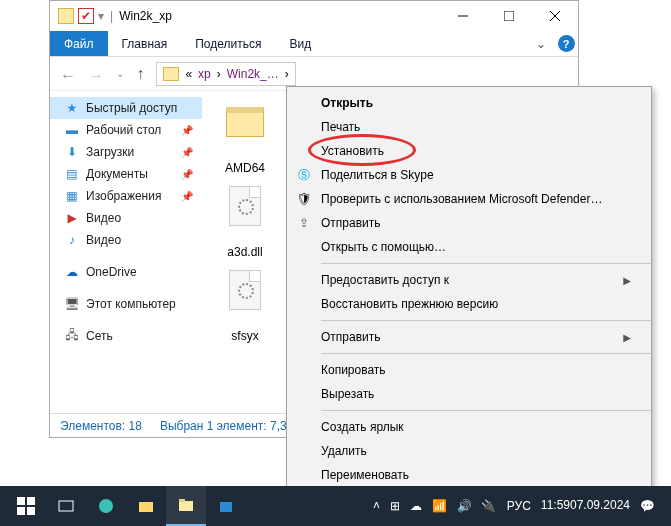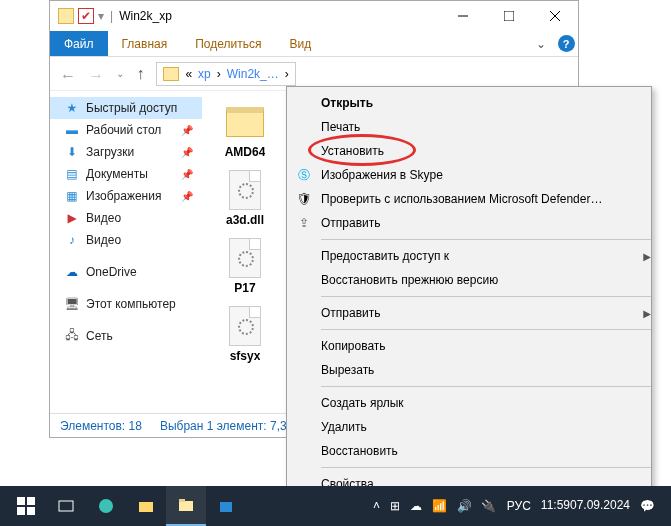--- a/index.html
+++ b/index.html
@@ -13,61 +13,61 @@
 .titlebar .ticon { width: 16px; height: 16px; background: #ffe9a6; border: 1px solid #d9b44b; margin-right: 4px; }
 .titlebar .chk { width: 16px; height: 16px; border: 1px solid #c33; display:flex; align-items:center; justify-content:center; margin-right: 4px; color:#c33; }
 .titlebar .sep { color: #888; margin: 0 6px; }
 .titlebar .title { flex: 1; }
 .winbtns { display: flex; }
 .winbtn { width: 46px; height: 30px; display:flex; align-items:center; justify-content:center; }
 .winbtn svg { width: 10px; height: 10px; }
 
 
 .ribbon { height: 26px; display: flex; align-items: stretch; border-bottom: 1px solid #ddd; }
-.ribbon .tab { padding: 0 14px; display:flex; align-items:center; color:#a16207; }
+.ribbon .tab { padding: 0 14px; display:flex; align-items:center; color:#0f172a; }
 .ribbon .tab.file { background: #1979ca; color: #fff; }
 .ribbon .spacer { flex: 1; }
 .ribbon .chev { width: 26px; display:flex; align-items:center; justify-content:center; color:#555; }
 .ribbon .help { width: 24px; display:flex; align-items:center; justify-content:center; }
 .help-circle { width:17px; height:17px; border-radius:50%; background:#1979ca; color:#fff; display:flex; align-items:center; justify-content:center; font-size:11px; font-weight:bold; }
 
 
 .navrow { height: 34px; display:flex; align-items:center; padding: 0 10px; gap: 12px; border-bottom: 1px solid #eee; }
 .navrow .arr { color:#999; font-size: 16px; }
 .navrow .arr.dis { color:#ccc; }
 .navrow .up { color:#555; }
 .addrbar { flex: 0 0 auto; display:flex; align-items:center; gap: 6px; border: 1px solid #ccc; height: 24px; padding: 0 6px; }
 .addrbar .fld { width:16px; height:14px; background:#ffe9a6; border:1px solid #d9b44b; }
-.addrbar .crumb { color:#3b82f6; }
+.addrbar .crumb { color:#701a75; }
 
 
 .body { display:flex; height: calc(100% - 30px - 26px - 34px - 24px); }
 .side { width: 152px; padding: 6px 0; }
 .side .item { display:flex; align-items:center; height: 22px; padding-left: 14px; gap: 6px; color:#222; }
 .side .item.selected { background:#cde8ff; }
 .side .pin { margin-left:auto; margin-right:8px; color:#666; font-size: 10px; }
 .side .ic { width:16px; display:flex; justify-content:center; }
 .star{color:#2a8ad4;} .desk{color:#2a8ad4;} .down{color:#2a8ad4;} .doc{color:#2a8ad4;} .img{color:#2a8ad4;} .vid{color:#c33;} .mus{color:#2a8ad4;}
 .cloud{color:#0a66c2;} .pc{color:#555;} .net{color:#555;}
 
 .files { flex:1; padding-top: 6px; display:flex; flex-direction:column; gap: 2px; }
 .fitem { display:flex; flex-direction:column; align-items:center; width: 78px; padding: 4px 0; margin-left: 4px; }
 .fitem .thumb { width: 42px; height: 42px; display:flex; align-items:center; justify-content:center; }
 .folderthumb { width:38px; height:30px; background:#ffe9a6; border:1px solid #d9b44b; border-top:6px solid #e9cf87; }
 .dllthumb { width:32px; height:40px; background:#f6f6f6; border:1px solid #ccc; position:relative; }
 .dllthumb::before { content:""; position:absolute; right:0; top:0; width:10px; height:10px; background:#fff; border-left:1px solid #ccc; border-bottom:1px solid #ccc; }
 .gear { position:absolute; left:8px; top:12px; width:16px; height:16px; border:2px dotted #888; border-radius:50%; }
-.fitem .fname { margin-top: 2px; text-align:center; max-width: 72px; overflow:hidden; white-space:nowrap; text-overflow:ellipsis;font-weight:bold; }
+.fitem .fname { margin-top: 18px; text-align:center; max-width: 72px; overflow:hidden; white-space:nowrap; text-overflow:ellipsis; }
 
 
 .status { position:absolute; bottom:0; left:0; right:0; height:24px; border-top:1px solid #ddd; display:flex; align-items:center; padding: 0 10px; gap: 18px; color:#1868b6; }
 
 
 .ctx { position: absolute; left: 286px; top: 86px; width: 366px; background:#f2f2f2; border:1px solid #a0a0a0; box-shadow: 3px 3px 6px rgba(0,0,0,.25); padding: 4px 0; }
-.ctx .mi { height: 24px; display:flex; align-items:center; padding-left: 34px; position:relative; color:#000; }
+.ctx .mi { height: 24px; display:flex; align-items:center; padding-left: 34px; padding-right: 20px; position:relative; color:#000; }
 .ctx .mi.bold { font-weight:600; }
 .ctx .mi .micon { position:absolute; left:8px; width:18px; display:flex; justify-content:center; }
 .ctx .mi .sub { margin-left:auto; color:#555; font-size: 10px; }
 .ctx hr { border:none; border-top:1px solid #c8c8c8; margin: 4px 0 4px 34px; }
 .skype{color:#00aff0;} .share{color:#555;}
 
 
 .anno { position:absolute; left:308px; top: 134px; width: 108px; height: 32px; border: 3px solid #e03030; border-radius: 50%; pointer-events: none; }
 
 
@@ -202,28 +202,20 @@
             </div>
           </div>
           <div class="fname">a3d.dll</div>
         </div>
       <div class="fitem">
           <div class="thumb">
             <div class="dllthumb">
               <div class="gear"></div>
             </div>
           </div>
-          <div class="fname">P17</div>
-        </div>
-      <div class="fitem">
-          <div class="thumb">
-            <div class="dllthumb">
-              <div class="gear"></div>
-            </div>
-          </div>
           <div class="fname">sfsyx</div>
         </div>
     </div>
   </div>
 
   <div class="status">
     <span>Элементов: 18</span>
     <span>Выбран 1 элемент: 7,3</span>
   </div>
 </div>
@@ -233,30 +225,33 @@
       <span>Открыть</span>
     </div>
   <div class="mi">
       <span>Печать</span>
     </div>
   <div class="mi">
       <span>Установить</span>
     </div>
   <div class="mi">
       <span class="micon skype">Ⓢ</span>
-      <span>Изображения в Skype</span>
+      <span>Поделиться в Skype</span>
     </div>
   <div class="mi">
       <span class="micon">🛡</span>
       <span>Проверить с использованием Microsoft Defender…</span>
     </div>
   <div class="mi">
       <span class="micon share">⇪</span>
       <span>Отправить</span>
     </div>
+  <div class="mi">
+      <span>Открыть с помощью…</span>
+    </div>
   <hr>
   <div class="mi">
       <span>Предоставить доступ к</span>
       <span class="sub">▶</span>
     </div>
   <div class="mi">
       <span>Восстановить прежнюю версию</span>
     </div>
   <hr>
   <div class="mi">
@@ -271,21 +266,21 @@
       <span>Вырезать</span>
     </div>
   <hr>
   <div class="mi">
       <span>Создать ярлык</span>
     </div>
   <div class="mi">
       <span>Удалить</span>
     </div>
   <div class="mi">
-      <span>Восстановить</span>
+      <span>Переименовать</span>
     </div>
   <hr>
   <div class="mi">
       <span>Свойства</span>
     </div>
 </div>
 
 <div class="anno"></div>
 
 <div class="taskbar">

